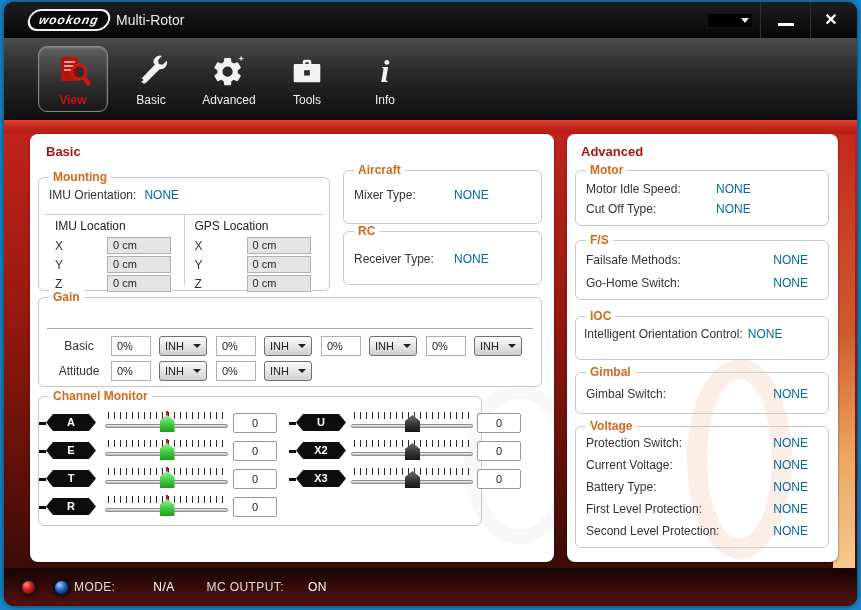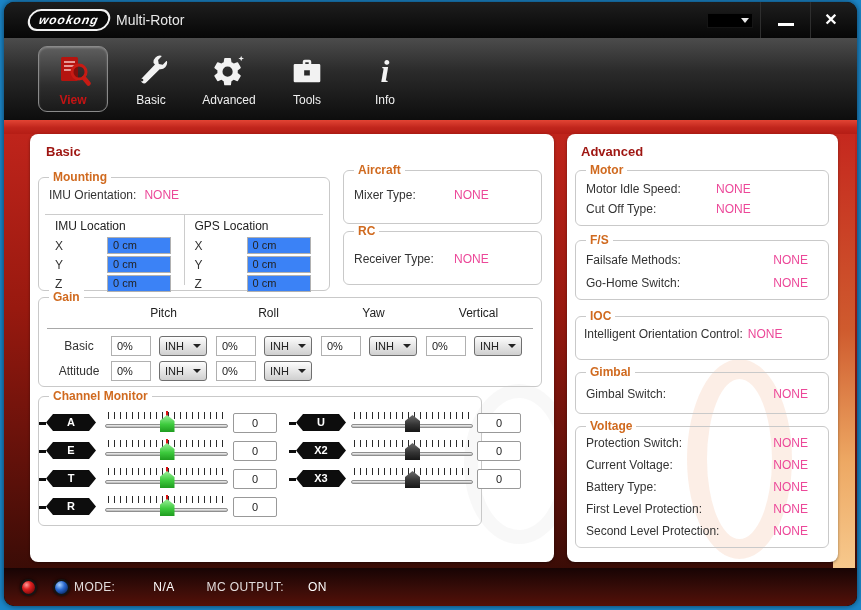--- a/index.html
+++ b/index.html
@@ -60,32 +60,32 @@
                  font-weight:bold; color:#9e1511; }
 
   
   .wm-ring { position:absolute; border-radius:50%; pointer-events:none; }
 
   
   .group { position:absolute; border:1px solid #c9c9c9; border-radius:6px; }
   .legend { position:absolute; top:-8px; left:10px; background:#fff; padding:0 4px;
             color:#d06a1f; font-weight:bold; font-size:12px; line-height:14px; }
   .lbl { color:#333; font-size:12px; }
-  .val { color:#ec4899; font-size:12px; }
+  .val { color:#0369a1; font-size:12px; }
 
   
   .orient-row { position:absolute; left:10px; top:10px; display:flex; gap:8px; }
   .loc-wrap { position:absolute; left:6px; right:6px; top:36px; bottom:5px;
               border-top:1px solid #ccc; display:flex; }
   .loc-col { flex:1; padding:4px 8px 0 10px; }
   .loc-col + .loc-col { border-left:1px solid #ccc; }
   .loc-title { font-size:12px; color:#222; margin-bottom:3px; }
   .loc-row { display:flex; align-items:center; height:19px; }
   .loc-row .axis { width:52px; font-size:12px; color:#333; }
-  .loc-input { width:64px; height:17px; border:1px solid #b0b0b0; background:#3b82f6;
+  .loc-input { width:64px; height:17px; border:1px solid #b0b0b0; background:#e5e5e5;
                font-size:11px; color:#222; line-height:15px; padding-left:5px; }
 
   .kv-row { position:absolute; display:flex; }
 
   
   .gain-head { position:absolute; left:8px; top:8px; display:flex; }
   .gain-head .spacer { width:64px; }
   .gain-head .gcol { width:105px; text-align:center; font-size:12px; color:#222; }
   .gain-line { position:absolute; left:8px; right:8px; top:30px; border-top:1px solid #a8a8a8; }
   .gain-row { position:absolute; left:8px; display:flex; align-items:center; height:22px; }
@@ -270,27 +270,20 @@
       <div class="group" style="left:313px;top:97px;width:199px;height:54px;">
         <span class="legend">RC</span>
         <div class="kv-row" style="left:10px;top:20px;">
           <span class="lbl" style="width:100px">Receiver Type:</span>
           <span class="val">NONE</span>
         </div>
       </div>
 
       <div class="group" style="left:8px;top:163px;width:504px;height:90px;">
         <span class="legend">Gain</span>
-        <div class="gain-head">
-          <span class="spacer"></span>
-          <span class="gcol">Pitch</span>
-          <span class="gcol">Roll</span>
-          <span class="gcol">Yaw</span>
-          <span class="gcol">Vertical</span>
-        </div>
         <div class="gain-line"></div>
         <div class="gain-row" style="top:37px;">
           <span class="rlabel">Basic</span>
           <span class="gain-cell">
             <span class="pct-input">0%</span>
             <span class="combo">
                 <span>INH</span>
                 <span class="caret"></span>
               </span>
           </span>

